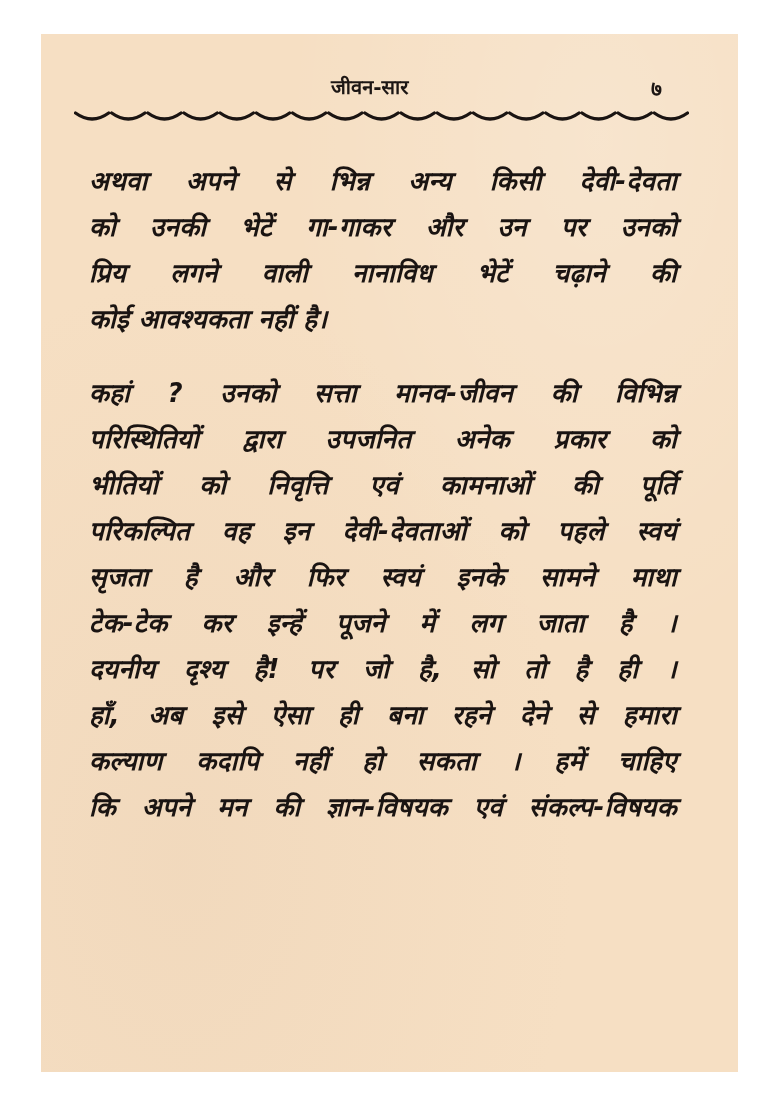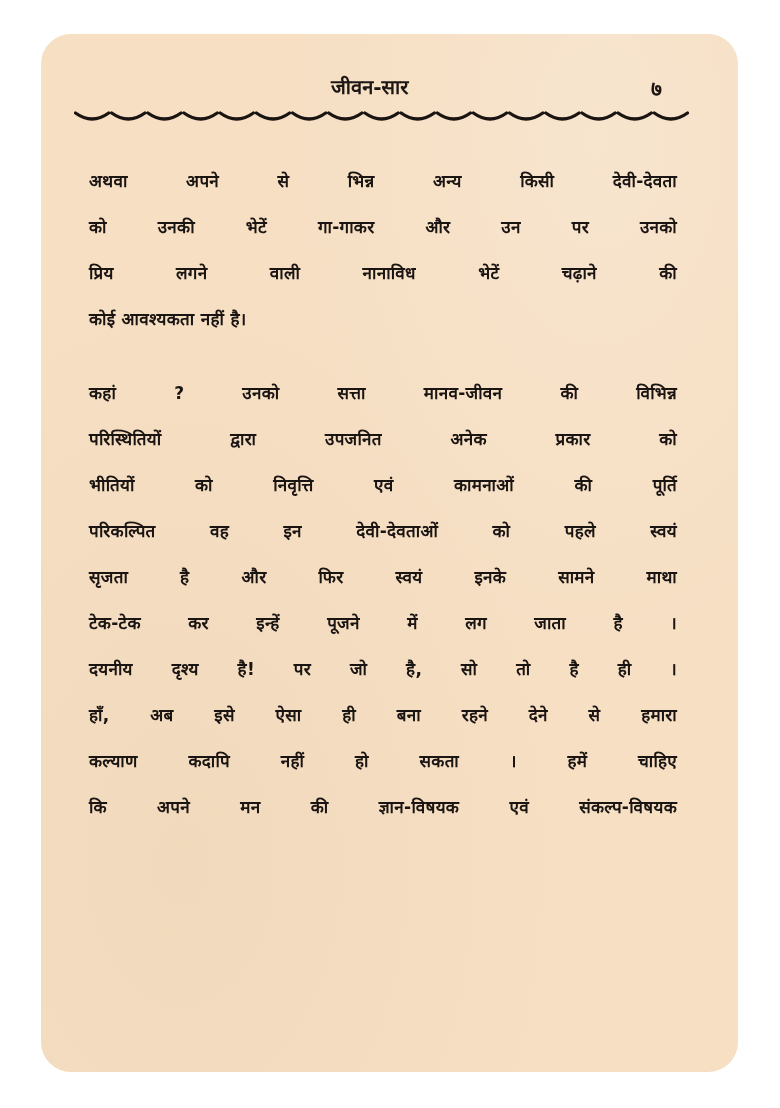--- a/index.html
+++ b/index.html
@@ -17,21 +17,20 @@
     .page {
       position: absolute;
       left: 41px;
       top: 34px;
       width: 697px;
       height: 1038px;
       background: #f6dfc3;
       background-image:
         radial-gradient(ellipse at 80% 10%, rgba(255,255,255,0.18), rgba(255,255,255,0) 40%),
         radial-gradient(ellipse at 20% 80%, rgba(220,190,160,0.18), rgba(220,190,160,0) 50%);
-      border-radius: 30px;
     }
     .running-head {
       position: absolute;
       left: 0;
       top: 38px;
       width: 697px;
       height: 36px;
     }
     .running-title {
       position: absolute;
@@ -63,27 +62,28 @@
     }
     .body-text {
       position: absolute;
       left: 48px;
       top: 124px;
       width: 588px;
     }
     .line {
       height: 46px;
       line-height: 46px;
-      font-size: 17px;
+      font-size: 26px;
       font-weight: bold;
       color: #1a1412;
       white-space: nowrap;
       text-align: justify;
       text-align-last: justify;
       letter-spacing: 0.3px;
+      font-style: italic;
     }
     .line.last {
       text-align-last: left;
     }
     .line.indent {
       padding-left: 88px;
     }
     .para-gap {
       height: 28px;
     }

